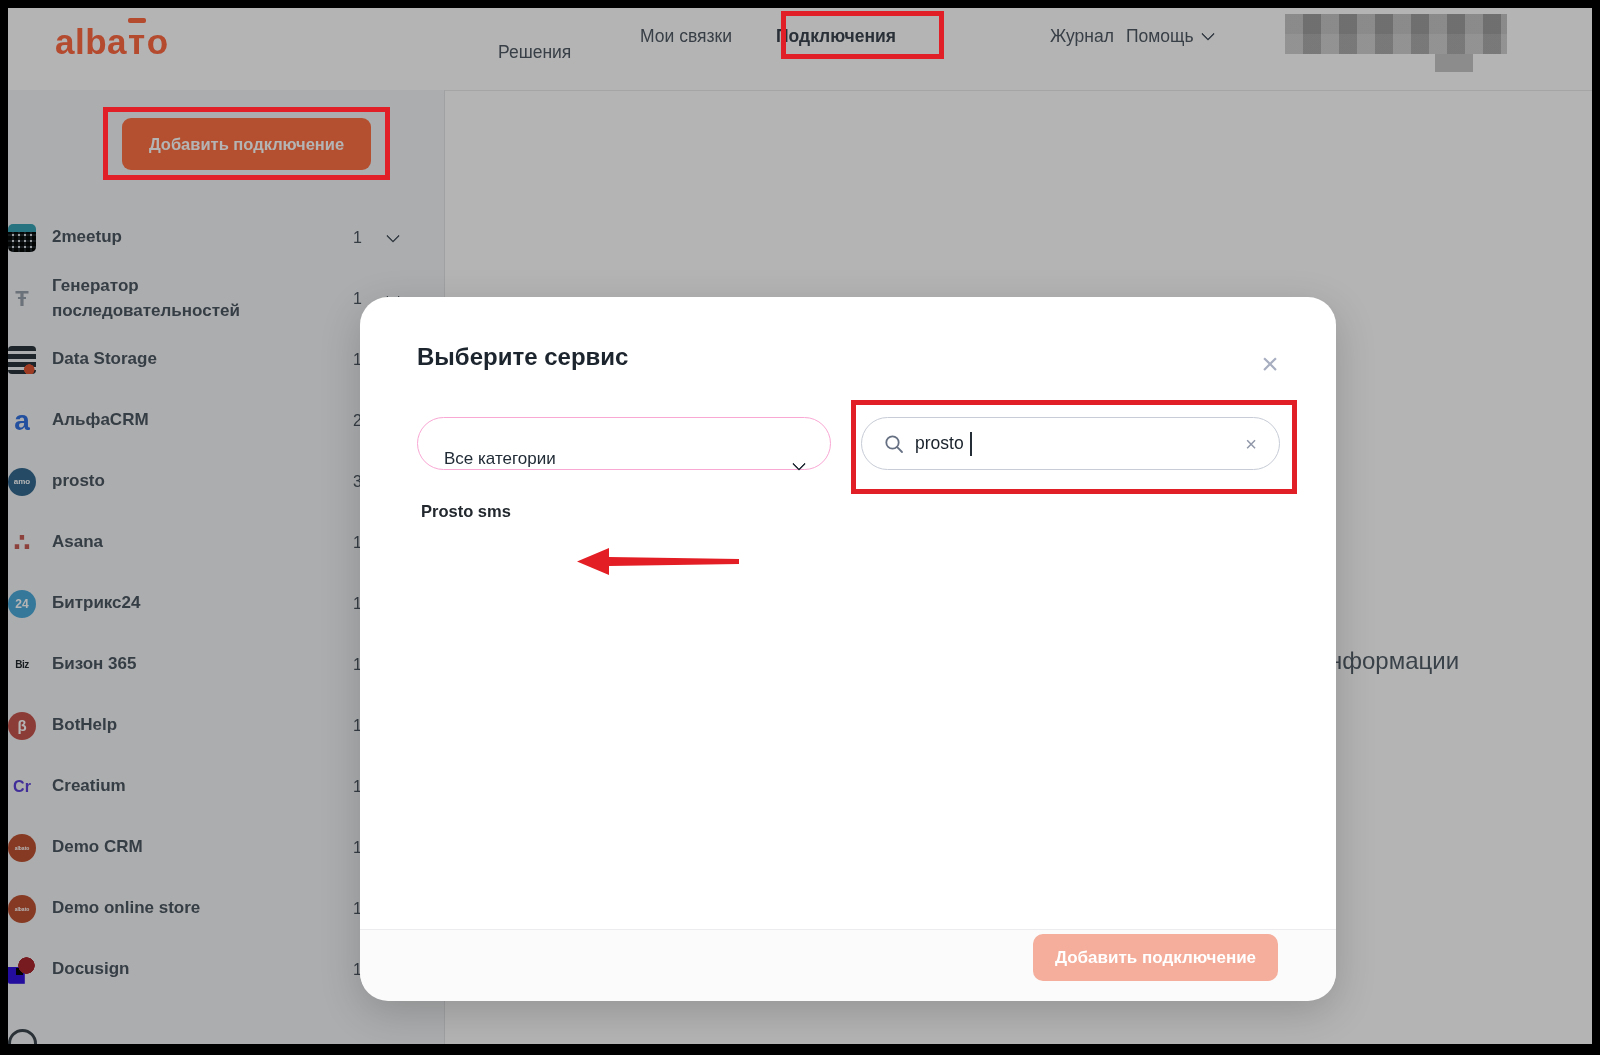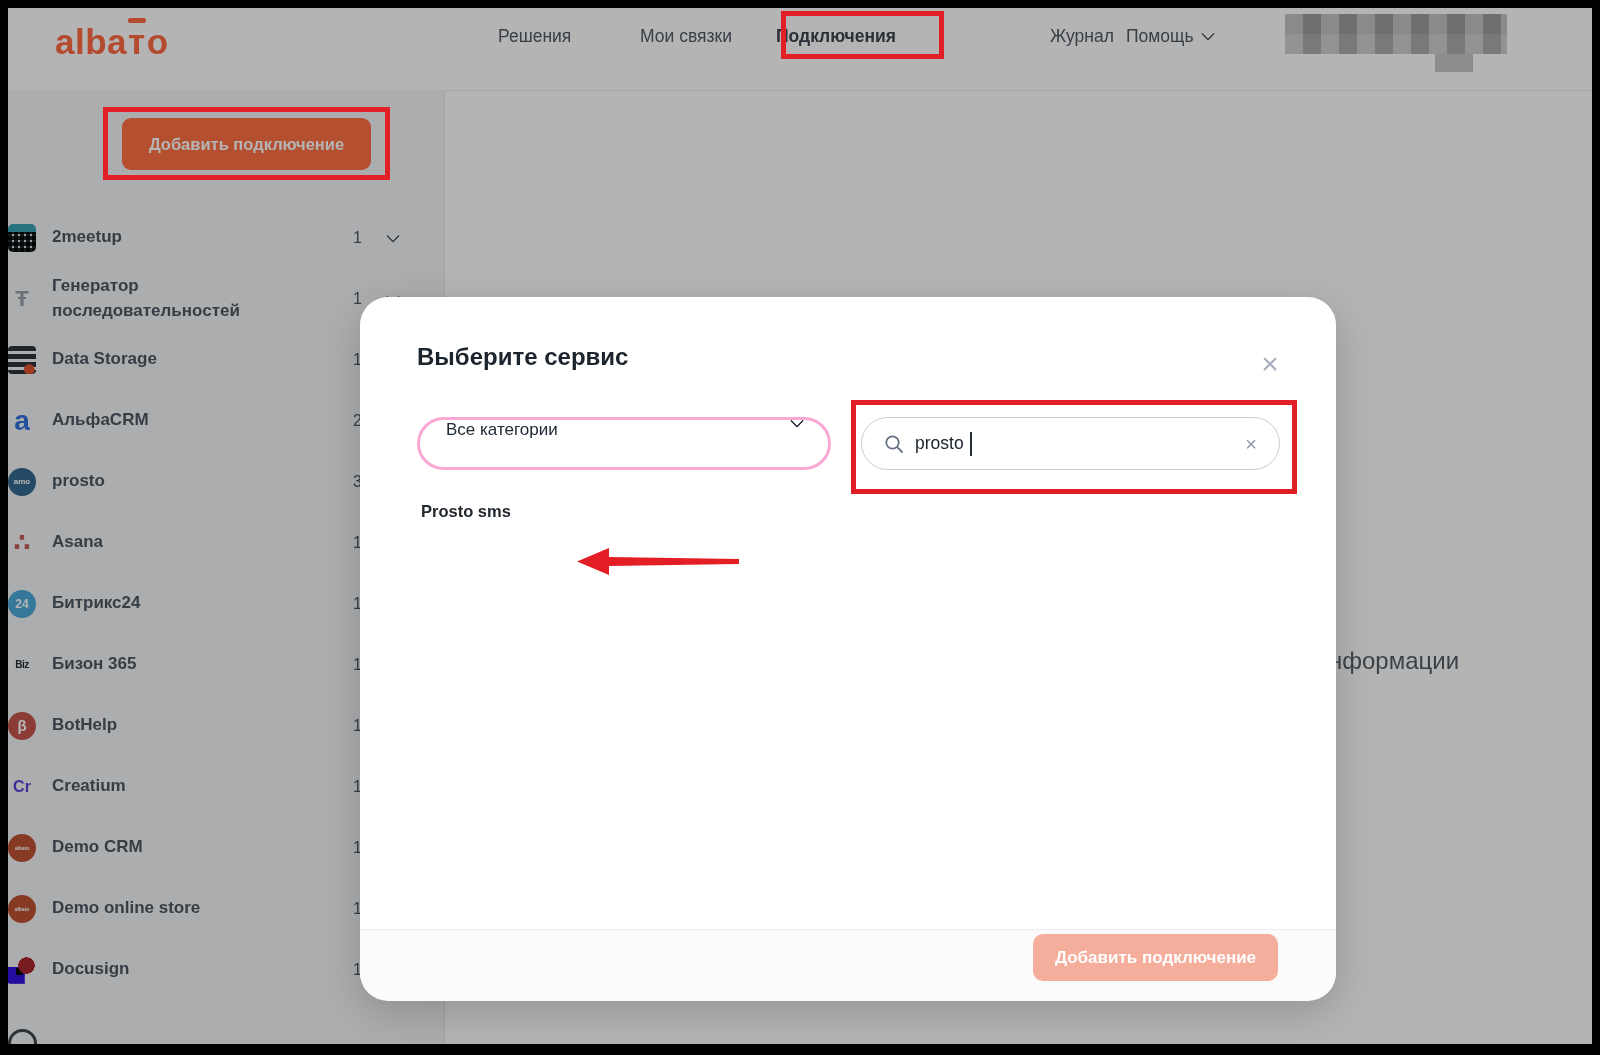--- a/index.html
+++ b/index.html
@@ -83,22 +83,22 @@
 
   
   .modal{position:absolute;left:352px;top:289px;width:976px;height:703px;background:#fff;
          border-radius:28px;z-index:20;box-shadow:0 12px 40px rgba(0,0,0,.18)}
   .m-title{position:absolute;left:57px;top:46px;margin:0;font-size:24px;font-weight:bold;
            color:#1C242D}
   .m-close{position:absolute;left:891px;top:48px;width:38px;height:38px;border:none;
            background:transparent;color:#A7AEC0;font-size:30px;line-height:36px;cursor:pointer;
            font-family:inherit}
   .dropdown{position:absolute;left:57px;top:120px;width:414px;height:53px;box-sizing:border-box;
-            border:3px solid #f9a8d4;border-radius:27px;background:#fff;display:flex;
-            align-items:flex-start;padding:0 26px;cursor:pointer}
+            border:1px solid #f9a8d4;border-radius:27px;background:#fff;display:flex;
+            align-items:flex-end;padding:0 26px;cursor:pointer}
   .dropdown .dd-label{font-size:17px;color:#212B36}
   .dropdown .dd{margin-left:auto;border-color:#2A333D}
   .search-annotation{position:absolute;left:491px;top:103px;width:446px;height:94px;
             box-sizing:border-box;border:5px solid var(--hl,#E01F26);z-index:5}
   .search{position:absolute;left:501px;top:120px;width:419px;height:53px;box-sizing:border-box;
           border:1.5px solid #C7CCD6;border-radius:27px;background:#fff;display:flex;
           align-items:center;padding:0 22px;cursor:text}
   .s-ico{flex:none;margin-right:11px}
   .s-text{font-size:17.5px;color:#19212B}
   .caret{display:inline-block;width:2px;height:24px;background:#242C36;margin-left:6px}
@@ -131,21 +131,21 @@
 </style>
 </head>
 <body>
 
 <div class="frame">
   <div class="screen">
 
     <header class="topnav">
       <div class="logo"><span>alba</span><span class="tbar">т</span><span>o</span></div>
       <nav class="nav-items">
-  <div class="nav-item" style="left: 490px;">
+  <div class="nav-item" style="left: 490px; margin-top: 16px;">
     <span class="nav-label">Решения</span>
 
   </div>
 
   <div class="nav-item" style="left: 632px;">
     <span class="nav-label">Мои связки</span>
 
   </div>
 
   <div class="nav-item active" style="left: 768px;">

